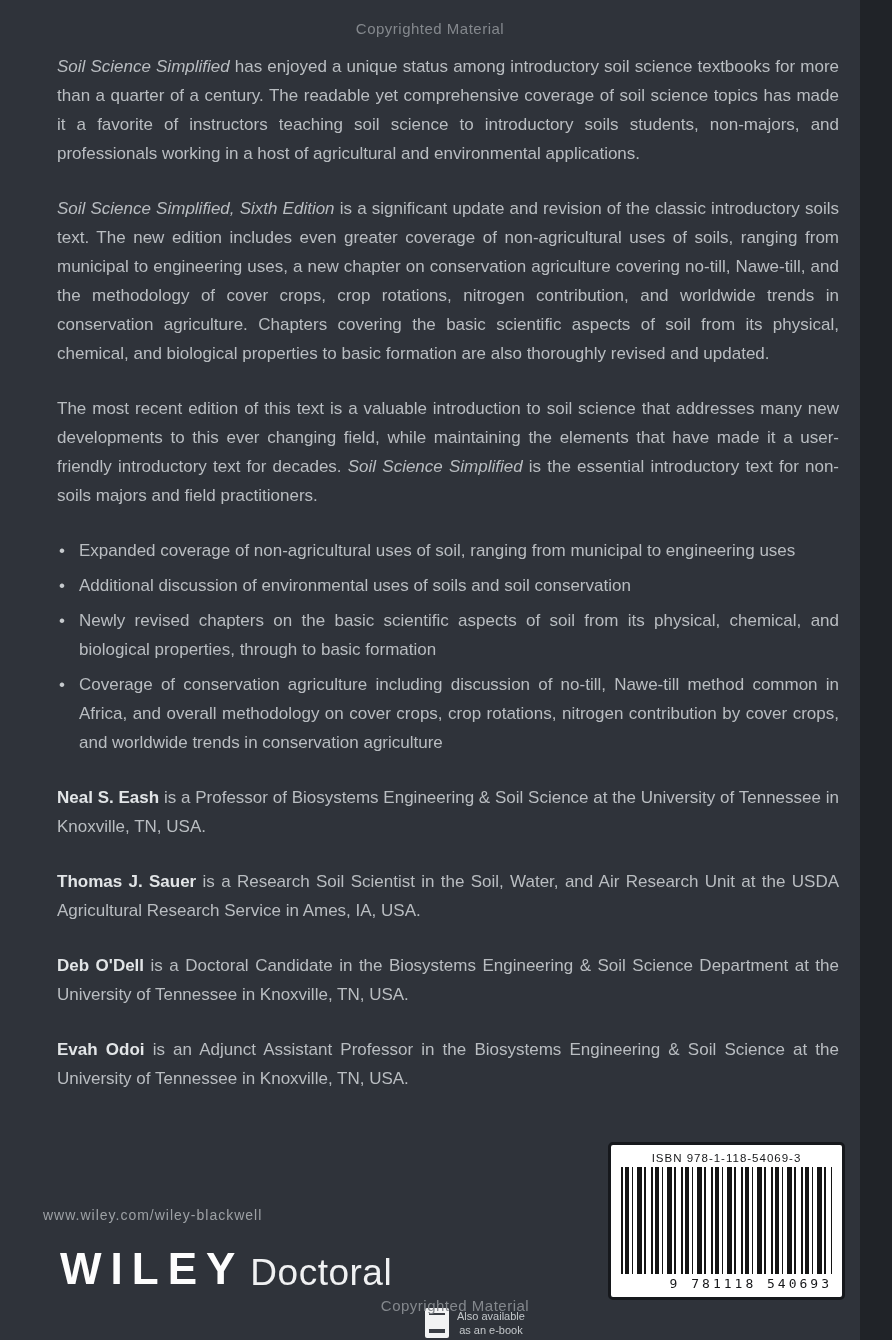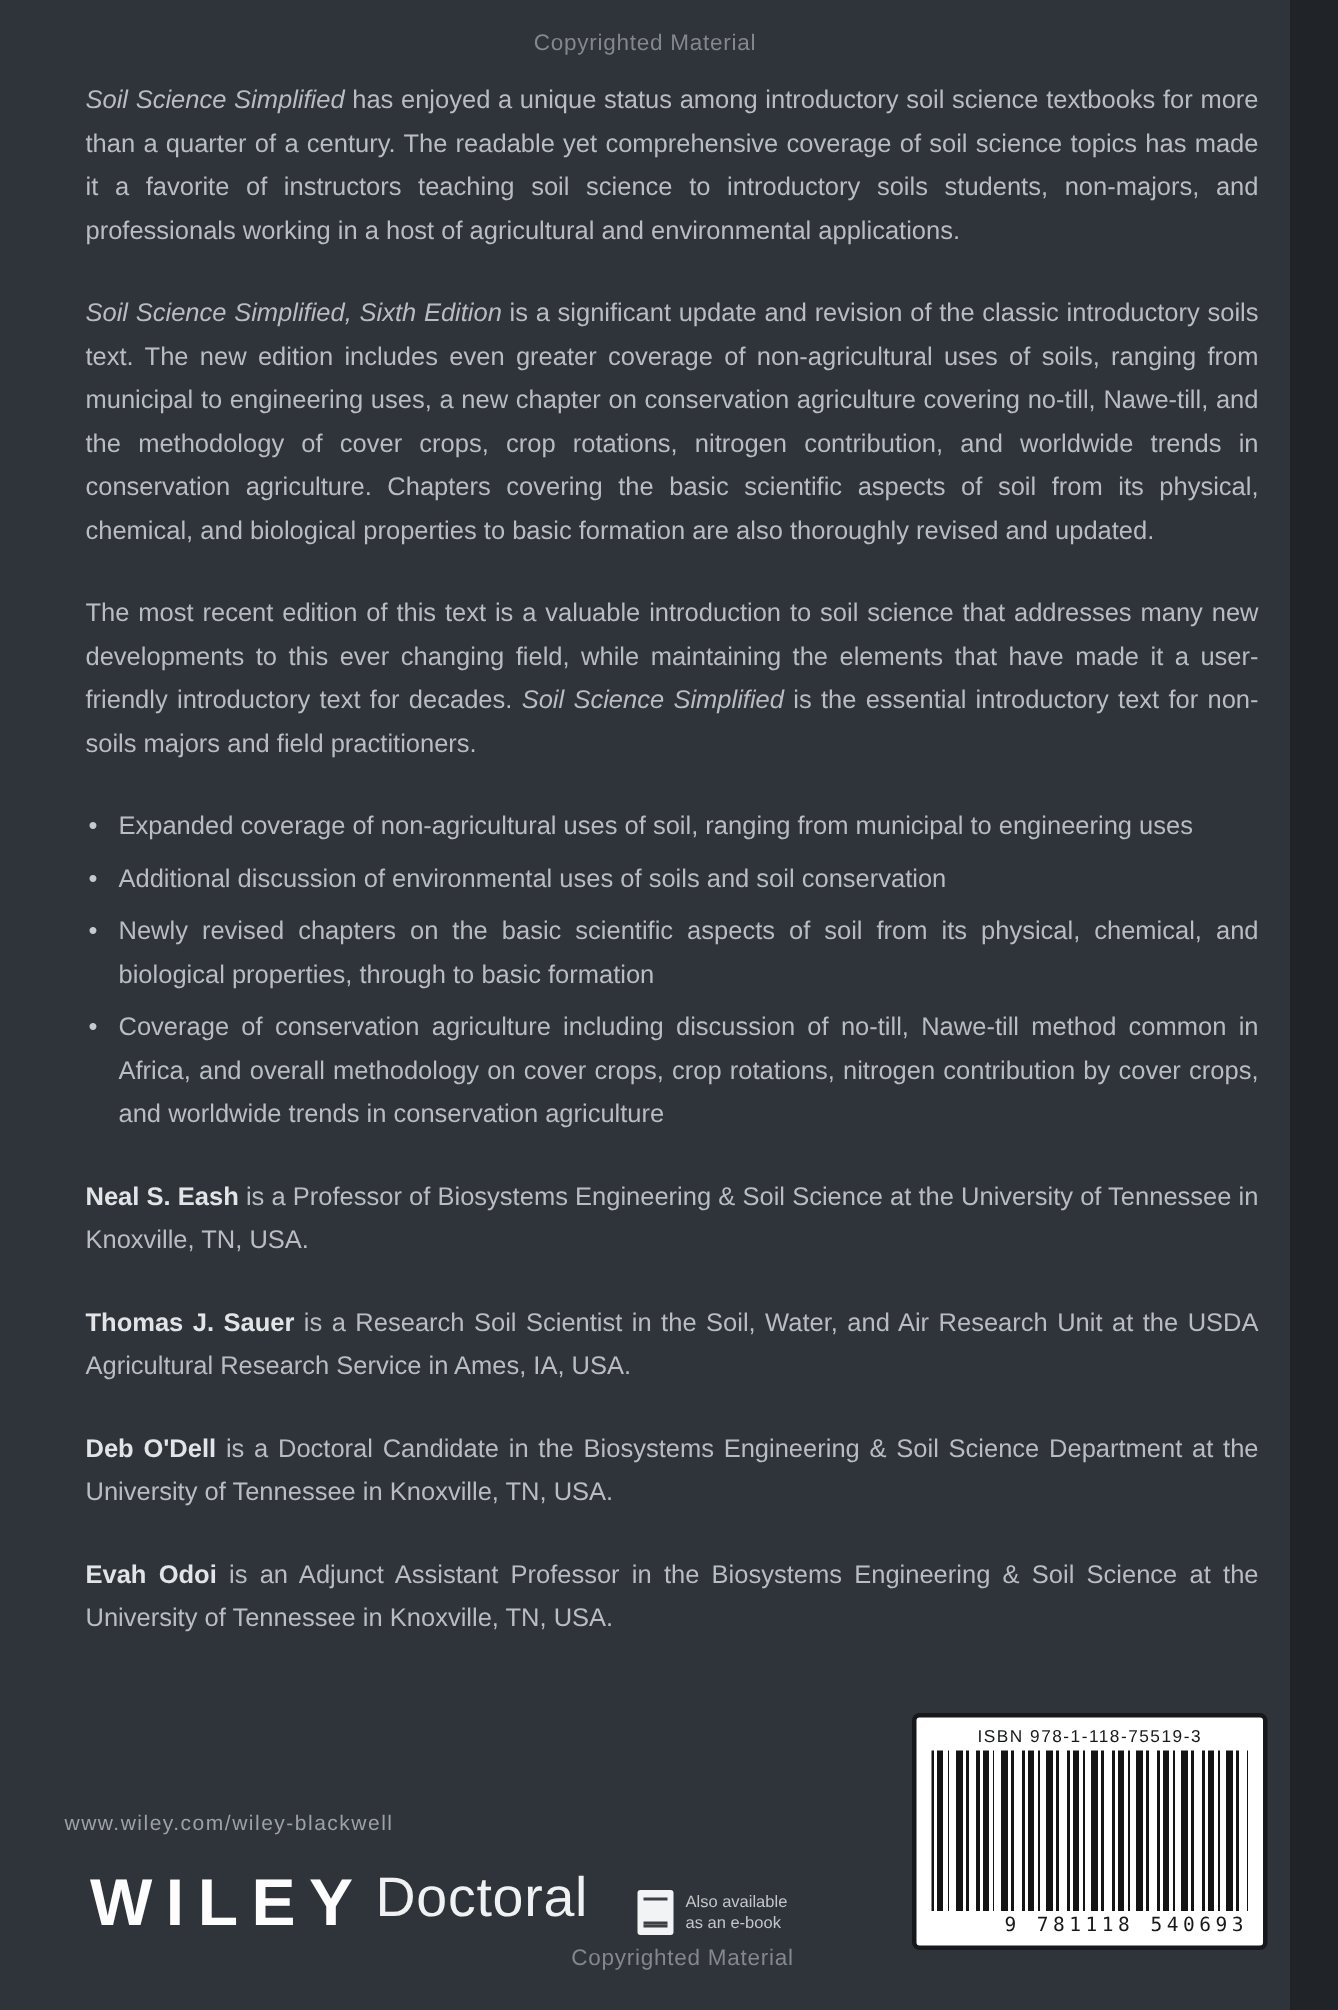--- a/index.html
+++ b/index.html
@@ -66,44 +66,45 @@
     font-size: 14px;
     color: #9da1a5;
     letter-spacing: 1px;
   }
 
   .publisher-logo {
     position: absolute;
     left: 60px;
     top: 1244px;
     display: flex;
-    align-items: flex-start;
+    align-items: flex-end;
     color: #ffffff;
   }
   .logo-wiley {
     font-size: 44px;
     font-weight: bold;
     letter-spacing: 9px;
     color: #fdfdfd;
   }
   .logo-blackwell {
     font-size: 37px;
     font-weight: 500;
     margin-left: 6px;
     letter-spacing: 0.5px;
     color: #f0f1f2;
   }
 
   .ebook-badge {
     position: absolute;
     left: 425px;
-    top: 1260px;
+    top: 1308px;
     display: flex;
     align-items: center;
     gap: 8px;
+    text-align: center;
   }
   .ebook-icon {
     width: 24px;
     height: 30px;
     background: #f2f3f4;
     border-radius: 2px;
     position: relative;
     flex: 0 0 auto;
   }
   .ebook-icon::before {
@@ -224,18 +225,18 @@
     <span class="ebook-icon"></span>
     <span class="ebook-text">
       <span>Also available</span><br>
       <span>as an e-book</span>
     </span>
   </div>
 
   <div class="copyright-bottom">Copyrighted Material</div>
 
   <div class="barcode-box">
-    <div class="barcode-isbn">ISBN 978-1-118-75519-3</div>
+    <div class="barcode-isbn">ISBN 978-1-118-54069-3</div>
     <div class="barcode-bars"></div>
     <div class="barcode-digits">9 781118 540693</div>
   </div>
 
 </div>
 
 </body></html>

